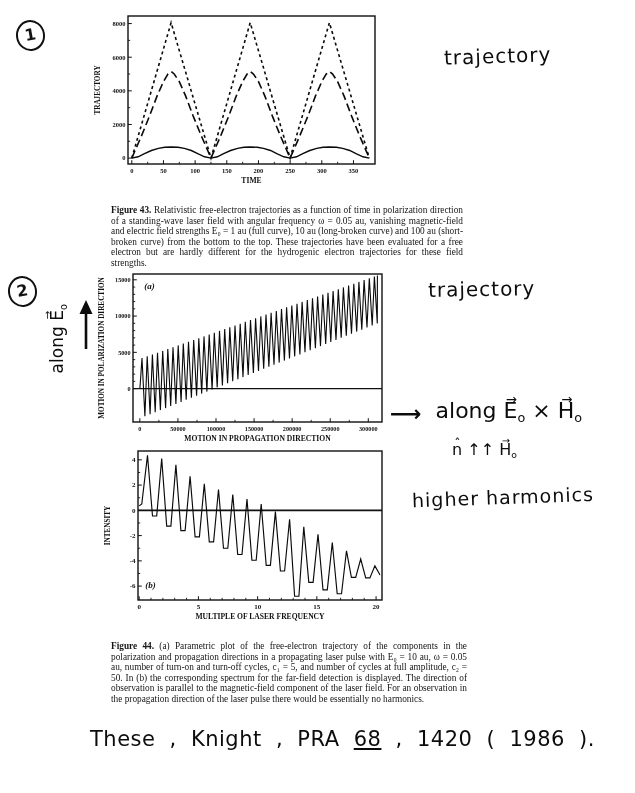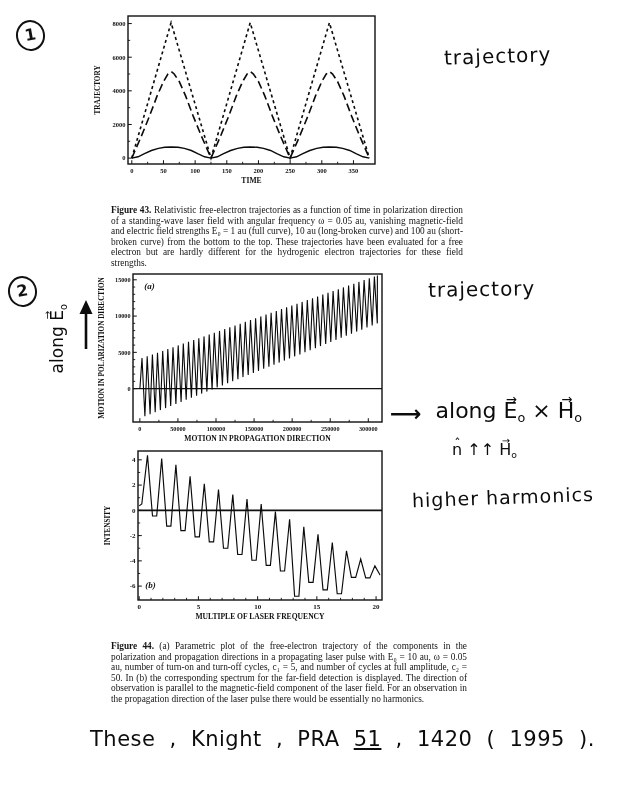--- a/index.html
+++ b/index.html
@@ -204,15 +204,15 @@
       <text x="39.5" y="25.13898305084746" font-size="7" font-family="Liberation Serif, serif" font-weight="bold" text-anchor="end">4</text>
       <line x1="42" y1="73.34745762711864" x2="286" y2="73.34745762711864" stroke="#111" stroke-width="1.8"></line>
       <path d="M43.2 68.9L45.8 67.0L46.5 60.7L51.5 18.4L56.5 79.0L60.7 79.0L65.7 21.6L70.7 89.1L74.9 89.1L79.9 27.9L84.9 93.6L89.1 93.6L94.1 39.3L99.1 99.9L103.4 99.9L108.3 46.8L113.3 104.9L117.6 104.9L122.5 52.5L127.5 111.2L131.8 111.2L136.8 57.6L141.7 117.5L146.0 117.5L151.0 62.0L155.9 123.2L160.2 123.2L165.2 67.0L170.2 128.3L174.4 128.3L179.4 74.6L184.4 134.0L188.6 134.0L193.6 82.2L198.6 159.2L202.9 159.2L207.8 89.8L212.8 145.3L217.1 145.3L222.0 97.3L227.0 152.9L231.3 152.9L236.3 105.5L241.2 156.7L245.5 156.7L250.5 113.8L255.4 140.3L259.7 140.3L264.7 122.0L269.7 140.9L273.9 140.9L278.9 128.9L283.9 137.7L284.2 137.7" fill="none" stroke="#0a0a0a" stroke-width="1.15" stroke-linejoin="miter"></path>
       <text x="164" y="182" font-size="7.6" font-family="Liberation Serif, serif" font-weight="bold" text-anchor="middle">MULTIPLE OF LASER FREQUENCY</text>
       <text x="14" y="88.5" font-size="7.2" font-family="Liberation Serif, serif" font-weight="bold" text-anchor="middle" transform="rotate(-90 14 88.5)">INTENSITY</text>
       <text x="49.32" y="151.08" font-size="9" font-family="Liberation Serif, serif" font-weight="bold" text-anchor="start" font-style="italic">(b)</text>
     </svg>
 
   <p class="caption" style="left:103px;top:633px;width:356px;"><span class="capLabel">Figure 44.</span> <span>(a) Parametric plot of the free-electron trajectory of the components in the polarization and propagation directions in a propagating laser pulse with E₀ = 10 au, ω = 0.05 au, number of turn-on and turn-off cycles, c₁ = 5, and number of cycles at full amplitude, c₂ = 50. In (b) the corresponding spectrum for the far-field detection is displayed. The direction of observation is parallel to the magnetic-field component of the laser field. For an observation in the propagation direction of the laser pulse there would be essentially no harmonics.</span></p>
 
-  <div class="hw" id="cite"><span>These , Knight , PRA </span><span class="und">51</span><span> , 1420 ( 1995 ).</span></div>
+  <div class="hw" id="cite"><span>These , Knight , PRA </span><span class="und">68</span><span> , 1420 ( 1986 ).</span></div>
 
 </div>
 
 </body></html>

